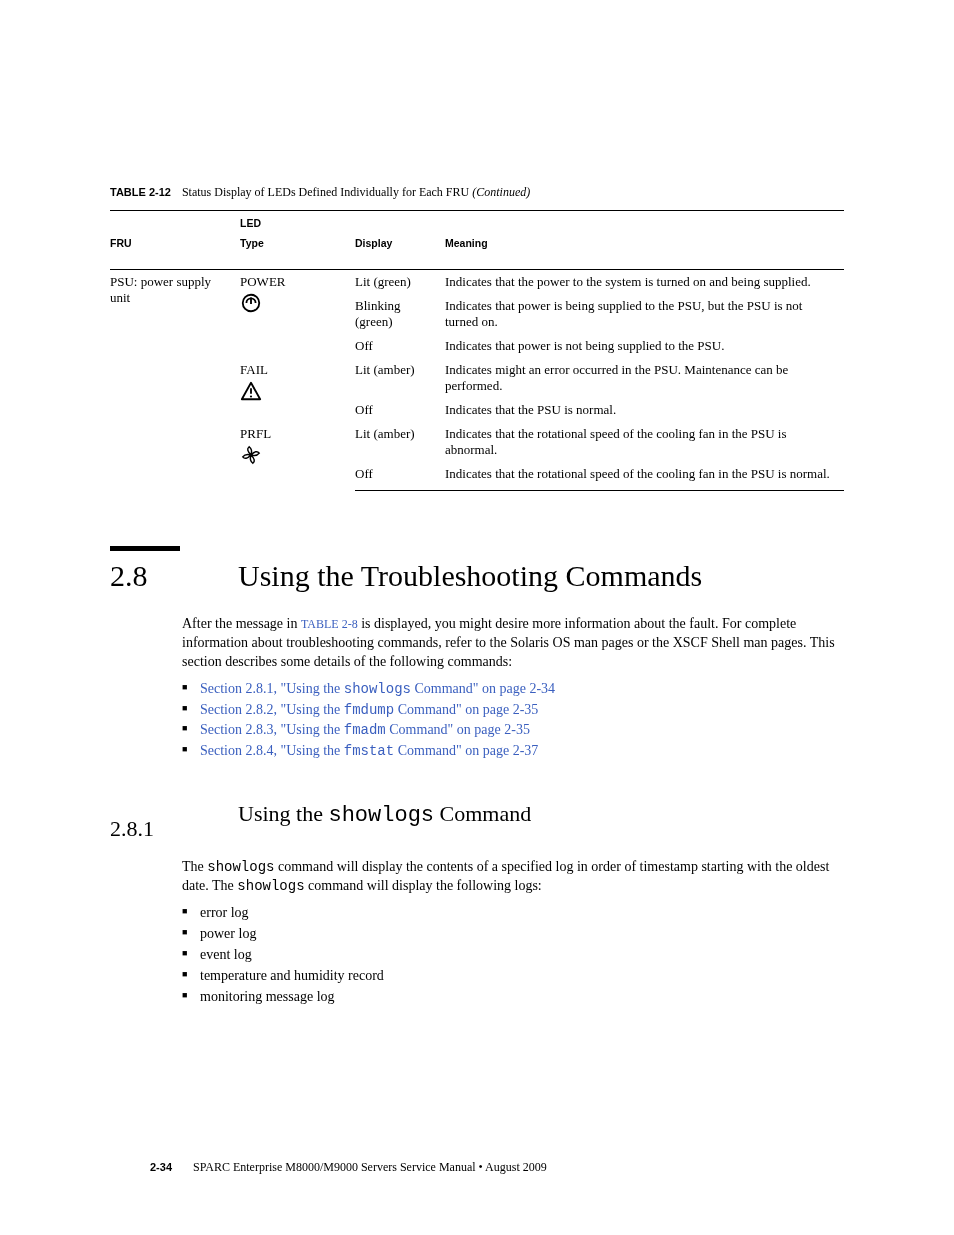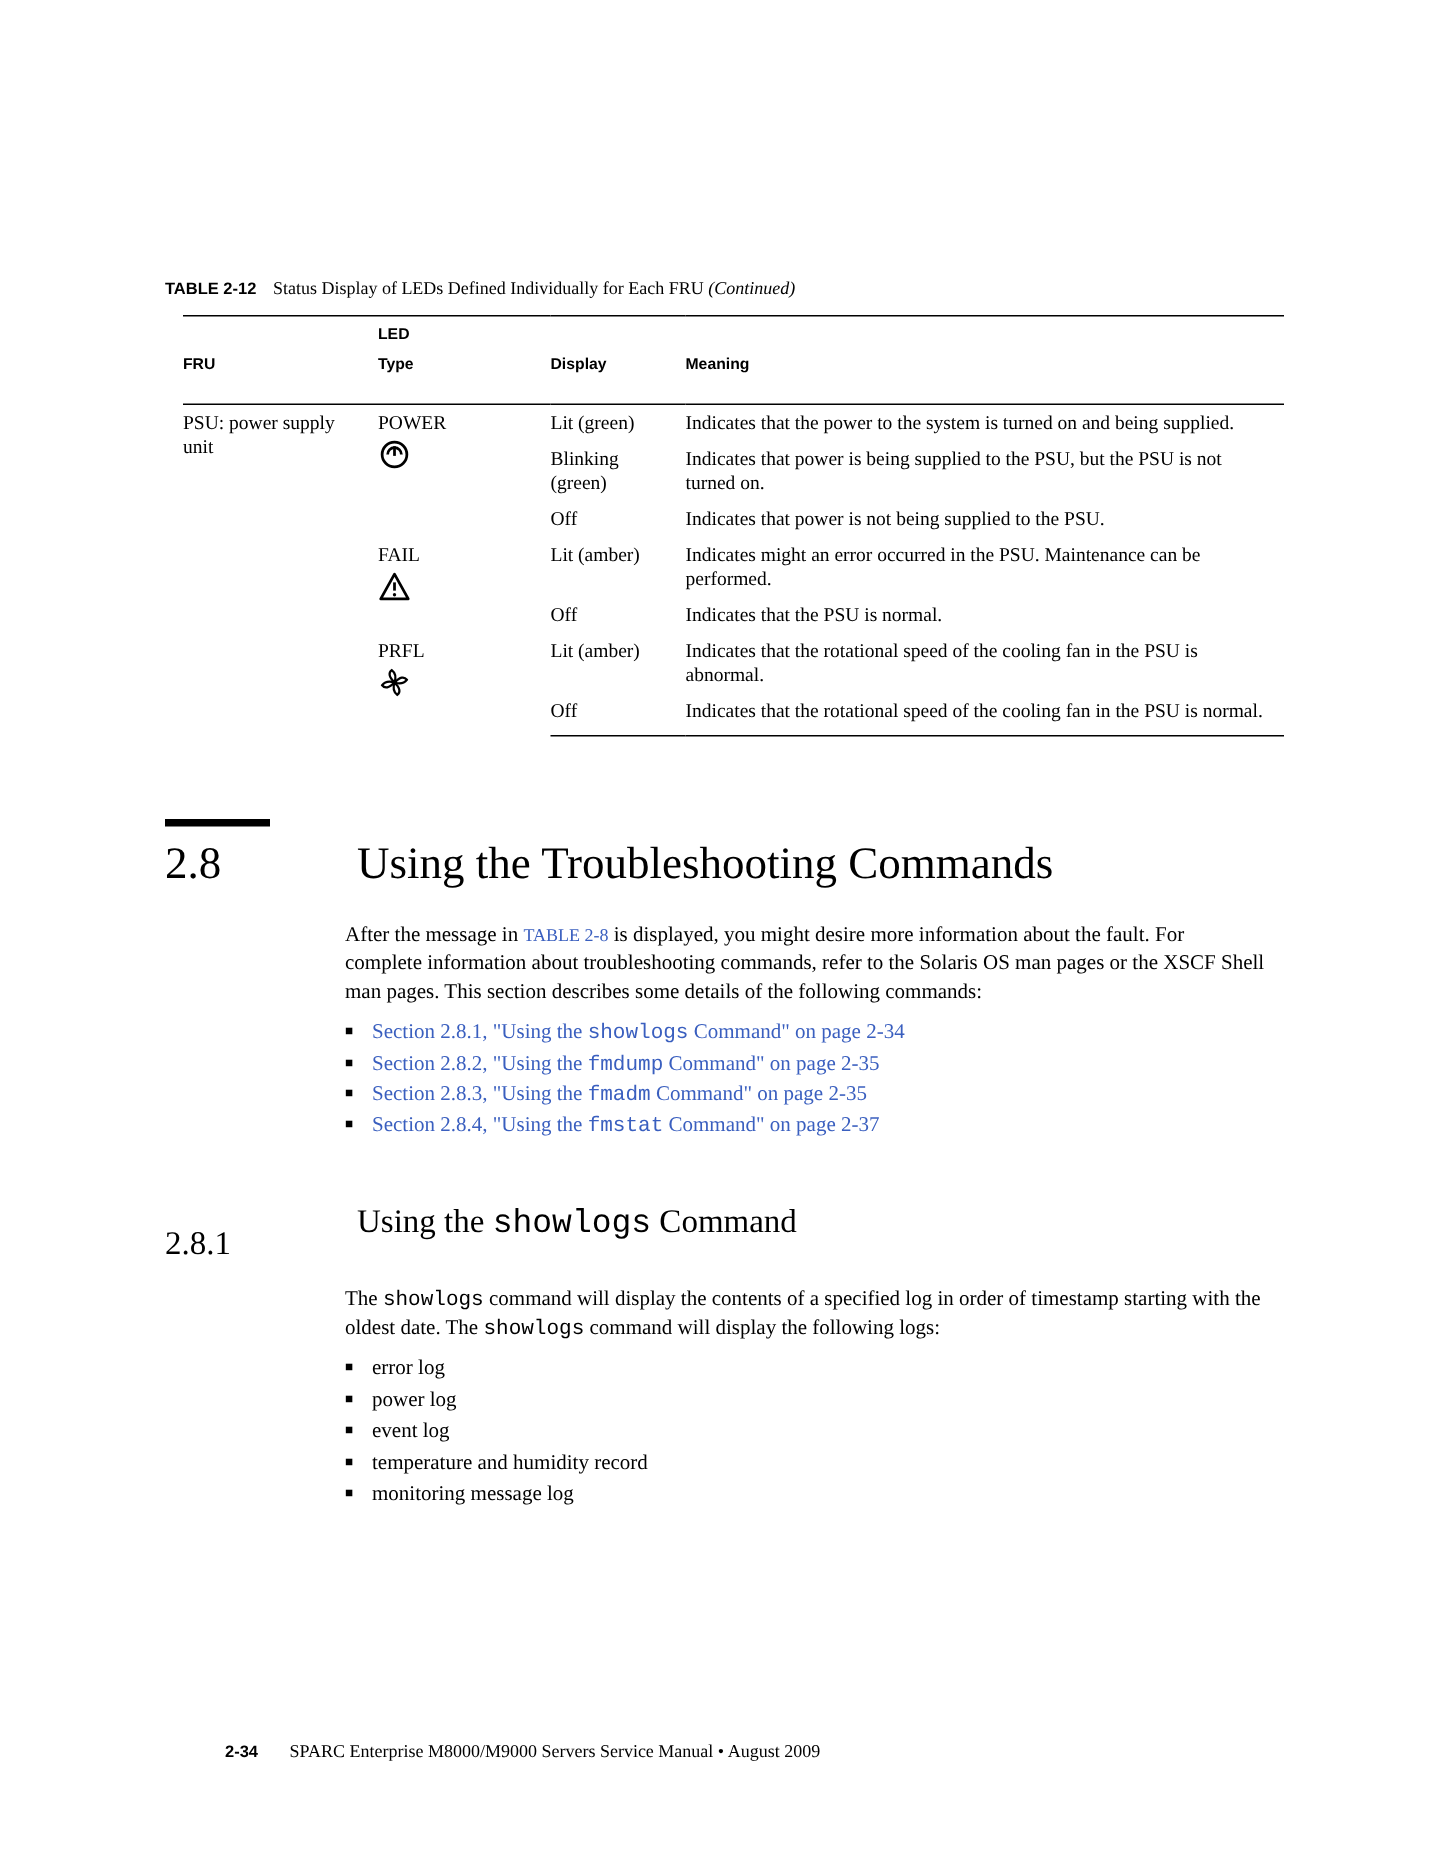--- a/index.html
+++ b/index.html
@@ -27,21 +27,20 @@
     font-family: Helvetica, Arial, sans-serif;
     font-weight: bold;
     font-size: 11px;
     margin-right: 8px;
   }
   .table-caption .italic { font-style: italic; }
   table.led {
     border-collapse: collapse;
     width: 100%;
     font-size: 13px;
-    margin-left: 12px;
   }
   table.led th, table.led td {
     text-align: left;
     vertical-align: top;
     padding: 4px 6px 4px 0;
   }
   table.led thead th {
     font-family: Helvetica, Arial, sans-serif;
     font-weight: bold;
     font-size: 10.5px;
@@ -73,21 +72,21 @@
     display: flex;
   }
   h1.section .num { width: 128px; }
   h2.subsection {
     font-weight: normal;
     font-size: 22px;
     margin: 40px 0 16px 0;
     display: flex;
   }
   h2.subsection .num { width: 128px; margin-top: 15px; }
-  .body-block { margin-left: 120px; }
+  .body-block { margin-left: 72px; }
   p { margin: 0 0 8px 0; line-height: 1.35; font-size:14px;}
   a.xref { color: #3a5fbf; text-decoration: none; font-size: inherit;}
   a.xref.sc { font-variant: small-caps; font-size: 12px;}
   ul.sq { list-style: none; padding: 0; margin: 6px 0 0 0; }
   ul.sq li { padding-left: 18px; position: relative; margin: 2px 0; line-height:1.35;}
   ul.sq li::before {
     content: "■";
     position: absolute; left: 0; top: 1px;
     font-size: 9px; color:#000;
   }

